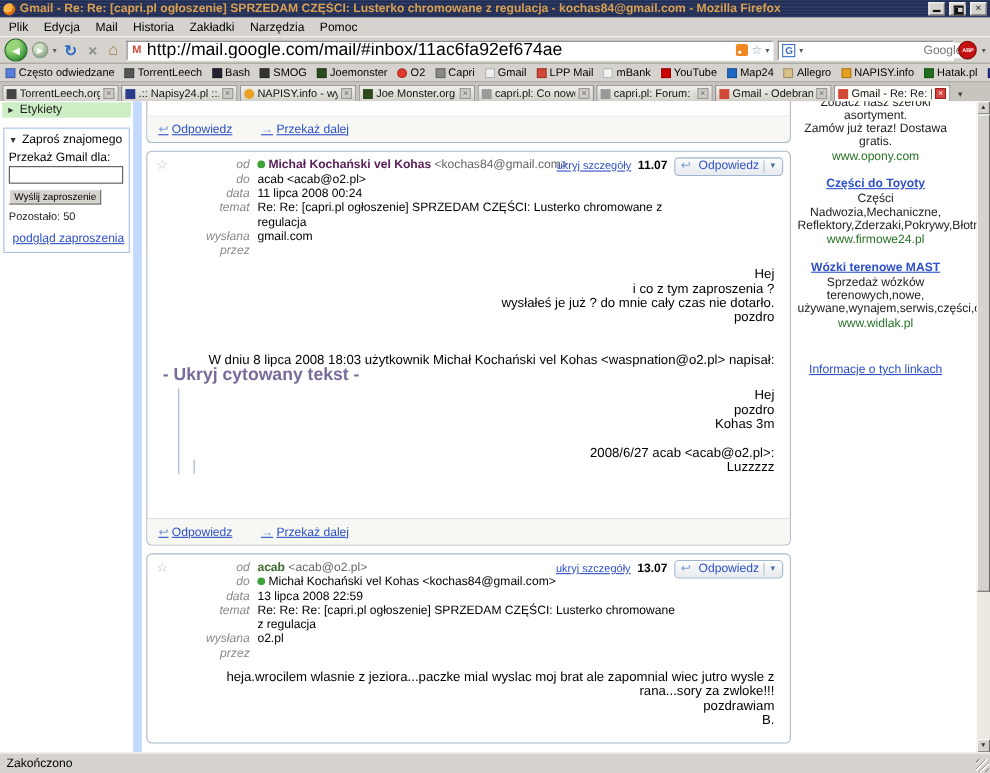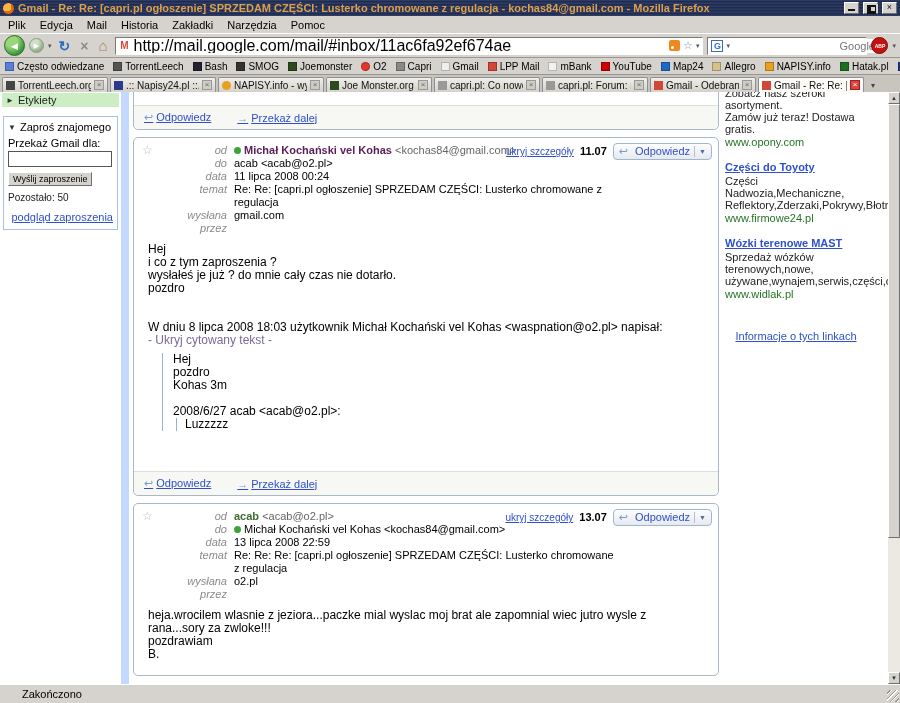--- a/index.html
+++ b/index.html
@@ -89,41 +89,41 @@
   .sender-p { font-weight:bold; color:#5b2159; }
   .sender-g { font-weight:bold; color:#3d6b2e; }
   .email { color:#666; }
   .hdr-right { position:absolute; top:5px; right:6px; display:flex; align-items:center; gap:6px; white-space:nowrap; }
   .details-link { color:#2e50c8; text-decoration:underline; font-size:10px;padding-left:40px; }
   .time { font-weight:bold; font-size:11px; color:#000; }
   .reply-btn { display:flex; align-items:center; gap:4px; border:1px solid #9fb6cd; border-radius:4px; background:linear-gradient(#fdfdfd,#e6e9ee); padding:1px 5px; color:#2e50c8; font-size:11px; }
   .reply-btn .sep { border-left:1px solid #b5bfcc; height:11px; }
   .reply-btn .caret { font-size:7px; color:#4a6fa5; }
   .msg-body { padding:6px 14px 8px 14px; font-size:12px; line-height:13px; color:#000; }
-  .bline { min-height:13px; }
+  .bline { min-height:13px;text-align:right; }
   .gap { height:13px; }
-  .hide-quoted { font-size:12px; color:#7a6a9a; margin:0 0 6px 0; display:inline-block; }
+  .hide-quoted { font-size:16px; color:#7a6a9a; margin:0 0 6px 0; display:inline-block;font-weight:bold; }
   .quote { border-left:1px solid #9db0c8; margin-left:14px; padding-left:10px; }
   .quote2 { border-left:1px solid #9db0c8; margin-left:3px; padding-left:8px; }
 
   .ads { position:absolute; left:725px; top:-5px; width:142px; font-size:11px; line-height:12px; }
-  .ad { margin-bottom:13px; }
+  .ad { margin-bottom:13px;text-align:center; }
   .ad-title { font-weight:bold; color:#2e50c8; text-decoration:underline; display:inline-block; margin-bottom:2px; }
   .ad-line { color:#222; }
   .ad-url { color:#267326; margin-top:1px; }
   .ads-info { display:block; text-align:center; margin-top:30px; color:#2e50c8; text-decoration:underline; }
 
   .scrollbar { position:absolute; right:0; top:0; width:12px; height:100%; background:#ece9e2; }
   .sb-btn { position:absolute; left:0; width:12px; height:12px; background:#d6d3ce; border:1px solid; border-color:#fff #6f6f6f #6f6f6f #fff;
     font-size:6px; color:#333; display:flex; align-items:center; justify-content:center; }
   .sb-up { top:0; } .sb-down { bottom:0; }
   .sb-thumb { position:absolute; left:0; top:12px; width:12px; height:434px; background:#d6d3ce; border:1px solid; border-color:#fff #6f6f6f #6f6f6f #fff; }
 
   .statusbar { position:absolute; bottom:0; left:0; right:0; height:19px; background:#d6d3ce; border-top:1px solid #fff;
-    display:flex; align-items:center; padding:0 22px; font-size:11px; color:#000; }
+    display:flex; align-items:center; padding:0 6px; font-size:11px; color:#000; }
   .grip { position:absolute; right:1px; bottom:1px; width:12px; height:12px;
     background:repeating-linear-gradient(135deg, transparent 0 2px, #9a978f 2px 3px, #fff 3px 4px); }
 </style>
 </head>
 <body>
 
 <div class="titlebar">
   <span class="ff-icon"></span>
   <span class="title-text">Gmail - Re: Re: [capri.pl ogłoszenie] SPRZEDAM CZĘŚCI: Lusterko chromowane z regulacja - kochas84@gmail.com - Mozilla Firefox</span>
   <span class="winbtn min"></span>

